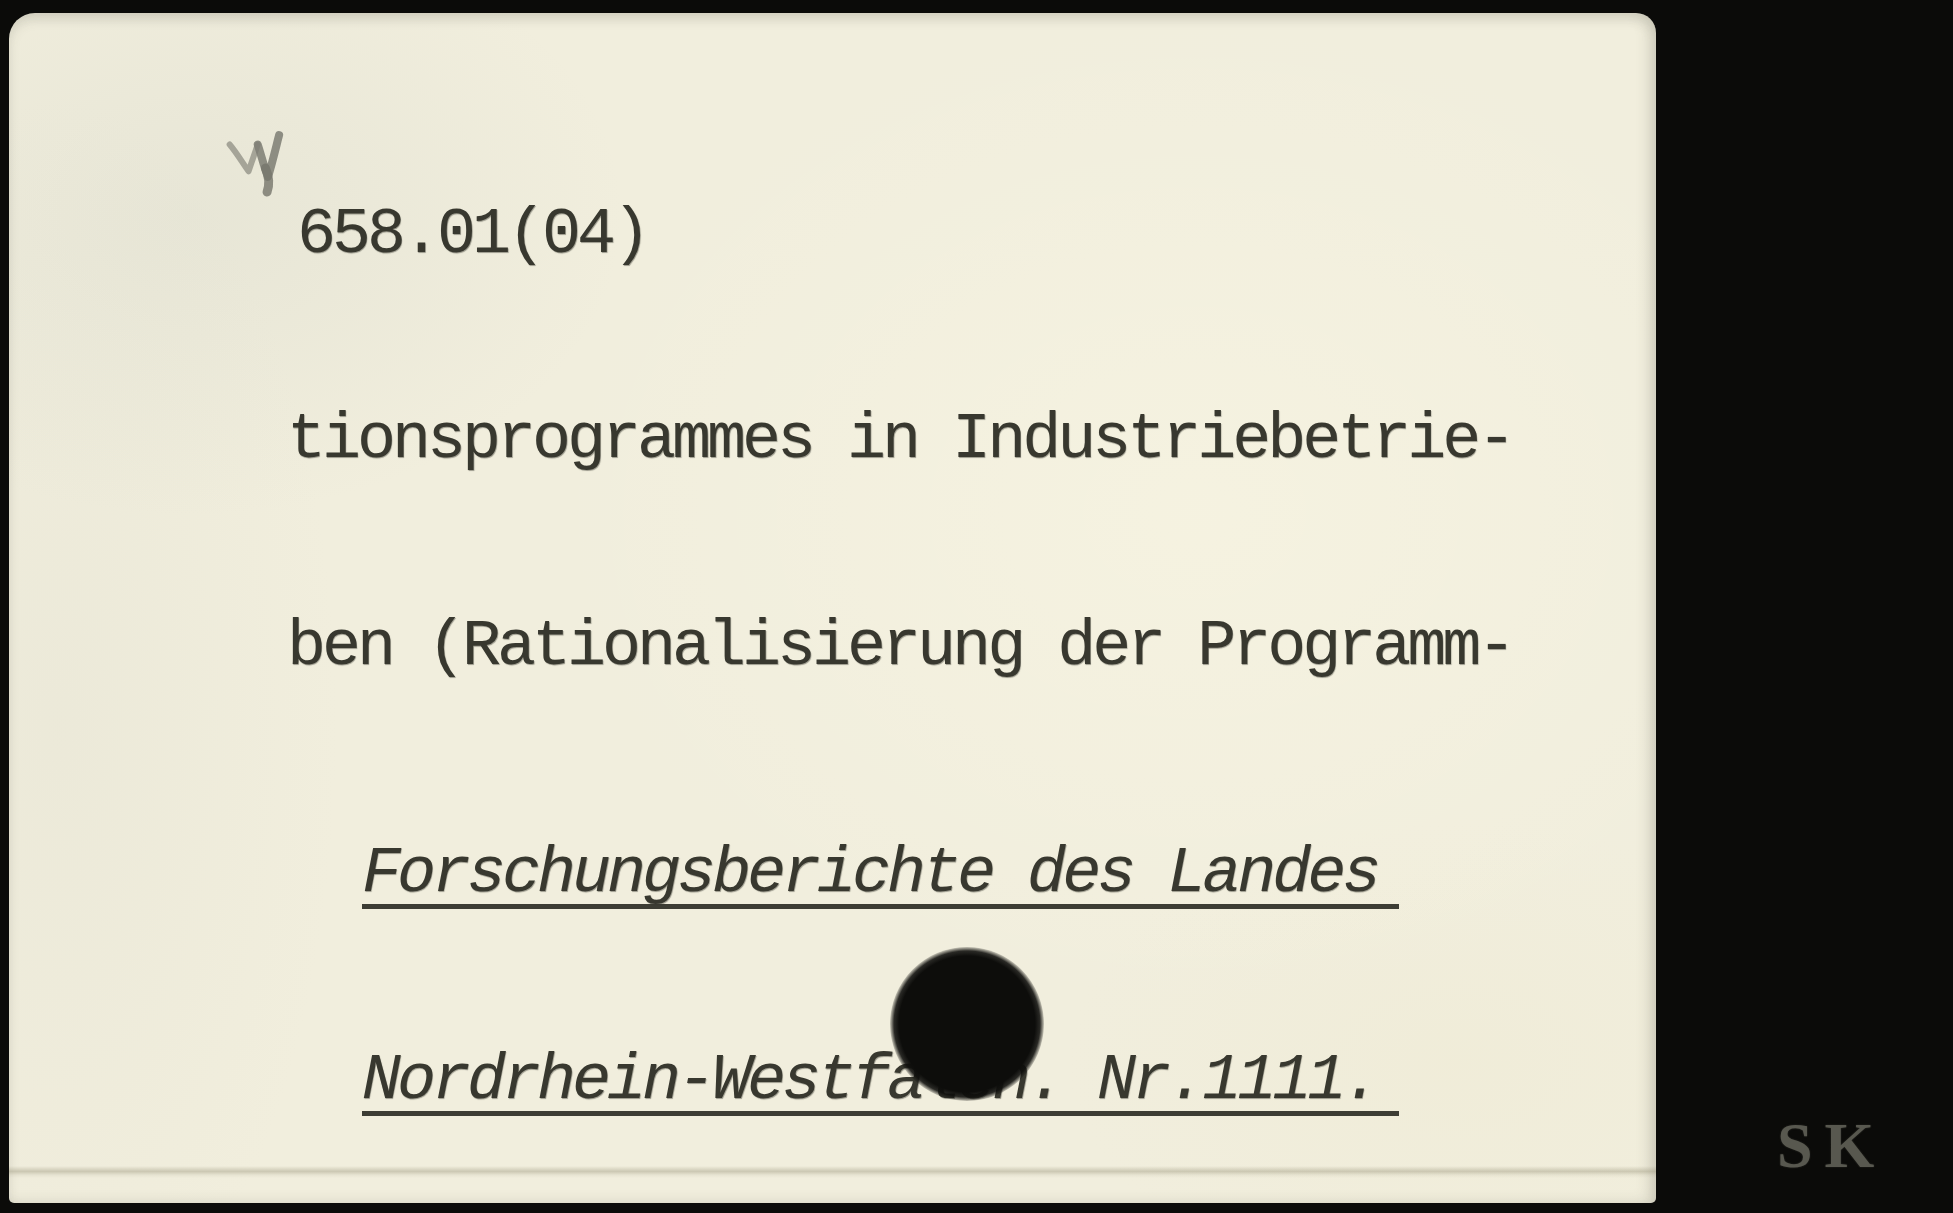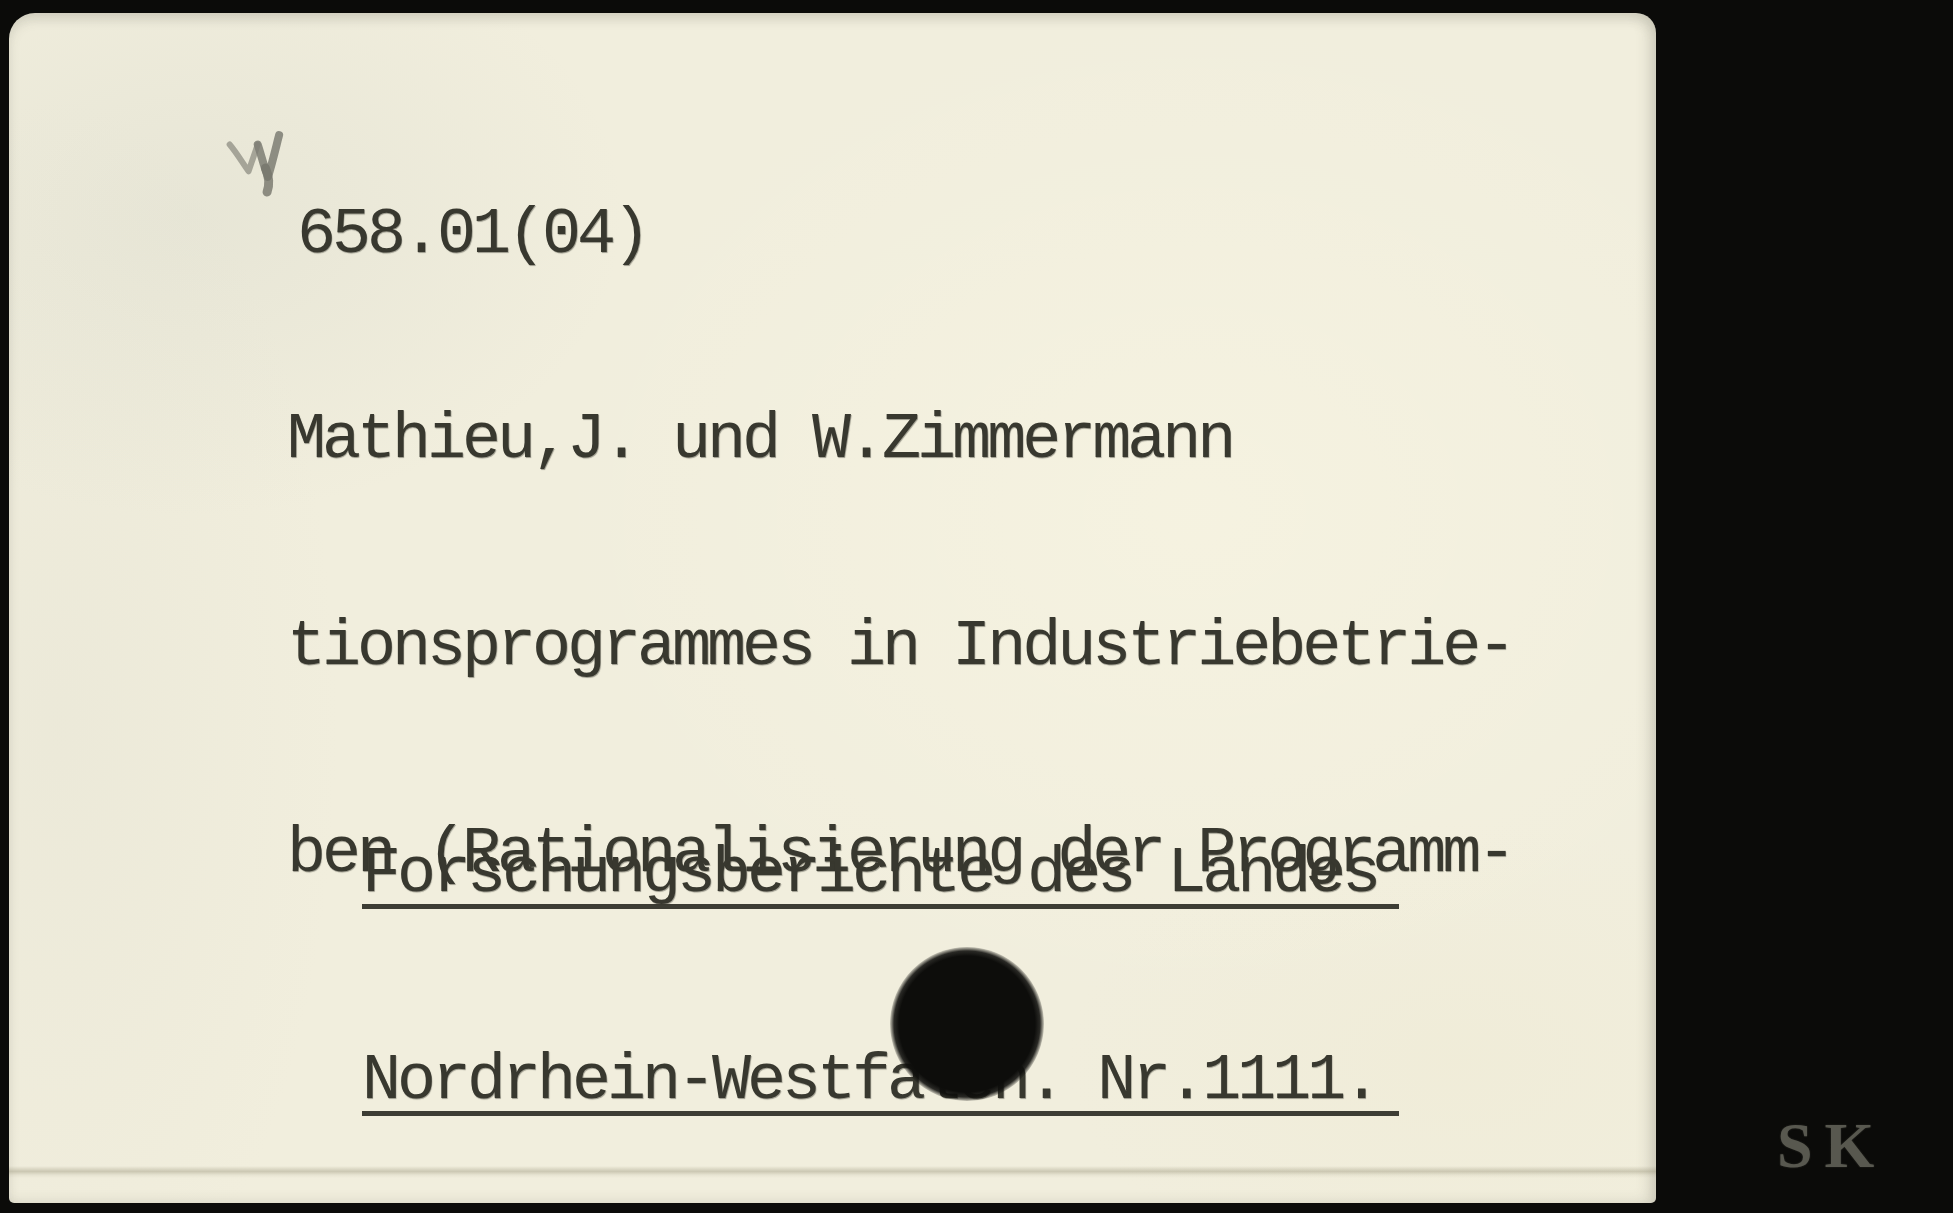--- a/index.html
+++ b/index.html
@@ -54,21 +54,21 @@
   .body-block {
     position: absolute;
     left: 278px;
     top: 255px;
   }
   .series-block {
     position: absolute;
     left: 353px;
     top: 689px;
   }
-  .series-line { height: 69px; }
+  .series-line { height: 69px; font-style: italic; }
   .u {
     display: inline-block;
     line-height: 69px;
     box-shadow: inset 0 -5px 0 var(--underline, #3d3d34);
     padding-right: 22px;
   }
   .pencil-w {
     position: absolute;
     left: 212px;
     top: 107px;
@@ -105,21 +105,20 @@
       <div>658.01(04)</div>
     </div>
 
     <svg class="pencil-w" width="90" height="85" viewBox="0 0 90 85">
       <path d="M10,22 C16,30 22,42 27,50 L38,24" fill="none" stroke="#8d8d83" stroke-width="6" stroke-linecap="round" stroke-linejoin="round" opacity="0.75"></path>
       <path d="M38,24 C41,36 43,48 46,57 C51,44 56,28 60,16" fill="none" stroke="#7d7d73" stroke-width="8" stroke-linecap="round" stroke-linejoin="round" opacity="0.85"></path>
       <path d="M44,48 C47,56 47,65 44,72" fill="none" stroke="#75756b" stroke-width="9" stroke-linecap="round" opacity="0.8"></path>
     </svg>
 
     <div class="body-block typed">
-      <div>Mathieu,J. und W.Zimmermann</div>
       <div>tionsprogrammes in Industriebetrie-</div>
       <div>ben (Rationalisierung der Programm-</div>
       
       
     </div>
 
     <div class="series-block typed">
       <div class="series-line"><span class="u">Forschungsberichte des Landes</span></div>
       <div class="series-line"><span class="u">Nordrhein-Westfalen. Nr.1111.</span></div>
     </div>

